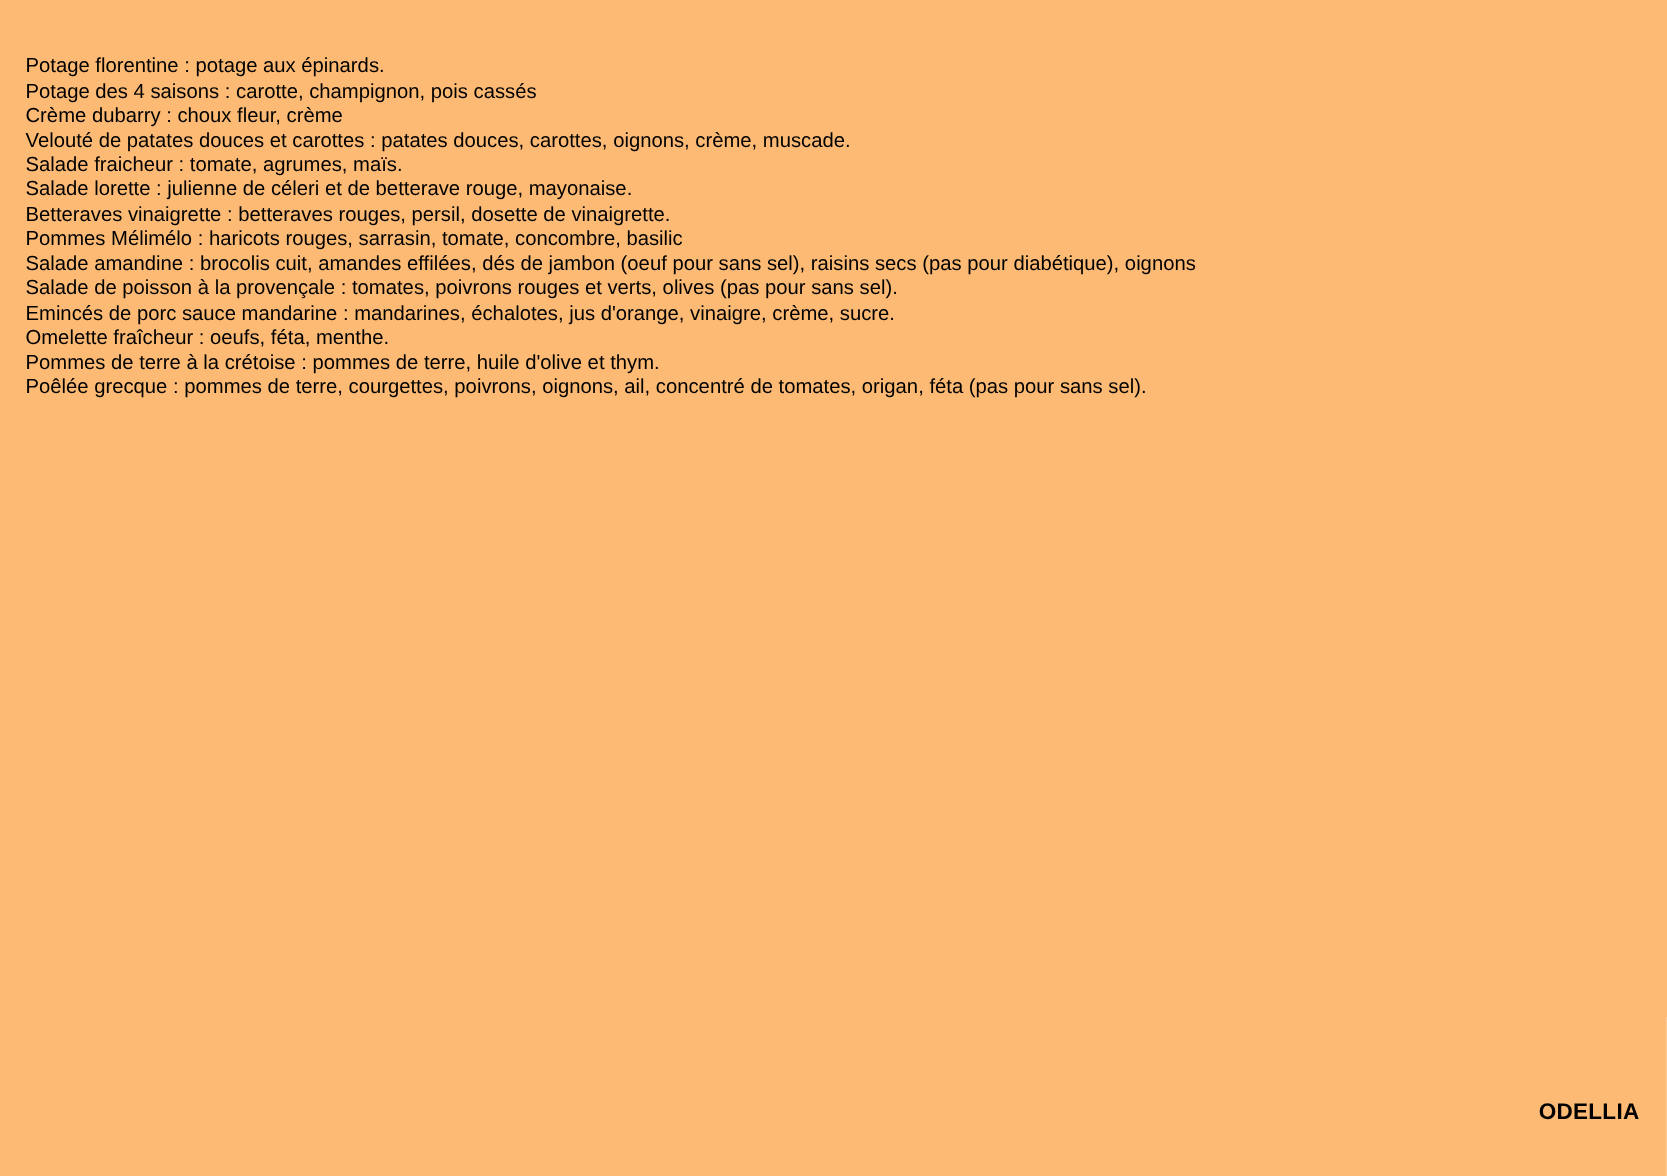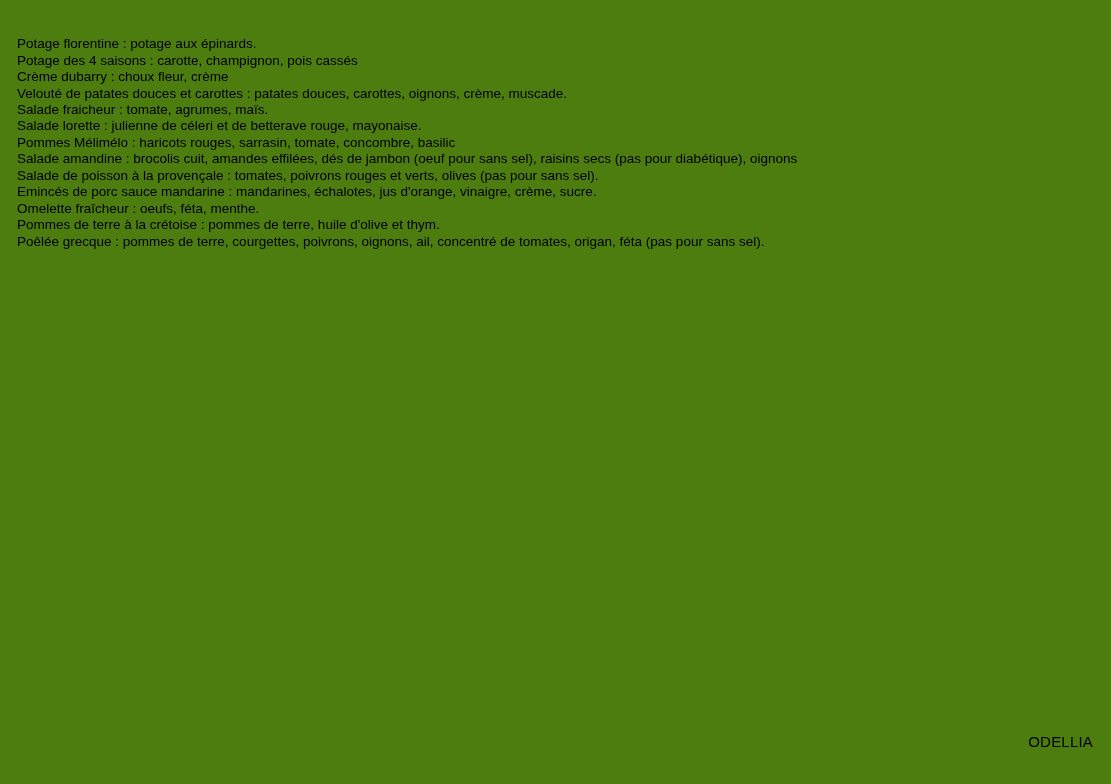--- a/index.html
+++ b/index.html
@@ -11,57 +11,58 @@
     height: 784px;
     background: #ffffff;
     font-family: "Liberation Sans", sans-serif;
     color: #000000;
     position: relative;
     overflow: hidden;
   }
   .page {
     position: absolute;
     inset: 0;
-    background: #4d7c0f;
+    background: #fdba74;
   }
   .menu-list {
     position: absolute;
     left: 17px;
     top: 36.3px;
     right: 10px;
     font-size: 13.5px;
     line-height: 16.44px;
     white-space: nowrap;
     color: #000000;
   }
   .menu-line {
     height: 16.44px;
   }
   .footer-brand {
     position: absolute;
     right: 18px;
     top: 733px;
     font-size: 15px;
-    font-weight: normal;
+    font-weight: bold;
     letter-spacing: 0.2px;
     color: #000000;
   }
 </style>
 </head>
 <body>
 
 <div class="page">
 
   <div class="menu-list">
     <div class="menu-line">Potage florentine : potage aux épinards.</div>
     <div class="menu-line">Potage des 4 saisons : carotte, champignon, pois cassés</div>
     <div class="menu-line">Crème dubarry : choux fleur, crème</div>
     <div class="menu-line">Velouté de patates douces et carottes : patates douces, carottes, oignons, crème, muscade.</div>
     <div class="menu-line">Salade fraicheur : tomate, agrumes, maïs.</div>
     <div class="menu-line">Salade lorette : julienne de céleri et de betterave rouge, mayonaise.</div>
+    <div class="menu-line">Betteraves vinaigrette : betteraves rouges, persil, dosette de vinaigrette.</div>
     <div class="menu-line">Pommes Mélimélo : haricots rouges, sarrasin, tomate, concombre, basilic</div>
     <div class="menu-line">Salade amandine : brocolis cuit, amandes effilées, dés de jambon (oeuf pour sans sel), raisins secs (pas pour diabétique), oignons</div>
     <div class="menu-line">Salade de poisson à la provençale : tomates, poivrons rouges et verts, olives (pas pour sans sel).</div>
     <div class="menu-line">Emincés de porc sauce mandarine : mandarines, échalotes, jus d'orange, vinaigre, crème, sucre.</div>
     <div class="menu-line">Omelette fraîcheur : oeufs, féta, menthe.</div>
     <div class="menu-line">Pommes de terre à la crétoise : pommes de terre, huile d'olive et thym.</div>
     <div class="menu-line">Poêlée grecque : pommes de terre, courgettes, poivrons, oignons, ail, concentré de tomates, origan, féta (pas pour sans sel).</div>
   </div>
 
   <div class="footer-brand">ODELLIA</div>

